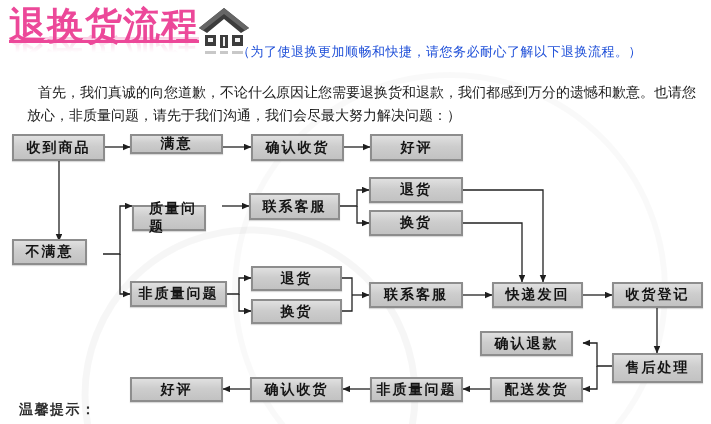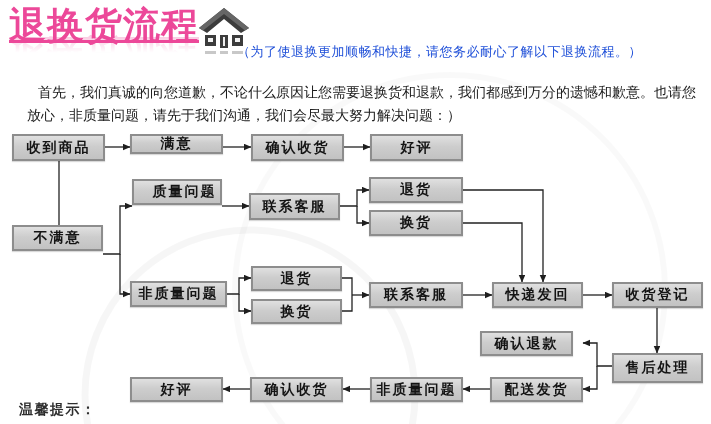--- a/index.html
+++ b/index.html
@@ -88,22 +88,22 @@
         <polyline points="370,389 343,389" fill="none" stroke="#222222" stroke-width="1.3" marker-end="url(#arrowhead)"></polyline>
         <polyline points="250,389 223,389" fill="none" stroke="#222222" stroke-width="1.3" marker-end="url(#arrowhead)"></polyline>
       </g>
   </svg>
 
   <div id="node-layer">
       <div class="flow-node" style="left: 12px; top: 134px; width: 93px; height: 27px;">收到商品</div>
       <div class="flow-node" style="left: 130px; top: 134px; width: 93px; height: 20px;">满意</div>
       <div class="flow-node" style="left: 251px; top: 134px; width: 93px; height: 27px;">确认收货</div>
       <div class="flow-node" style="left: 370px; top: 134px; width: 93px; height: 27px;">好评</div>
-      <div class="flow-node" style="left: 12px; top: 225px; width: 91px; height: 26px;">不满意</div>
-      <div class="flow-node" style="left: 132px; top: 179px; width: 90px; height: 26px; padding-left: 15px;">质量问题</div>
+      <div class="flow-node" style="left: 12px; top: 239px; width: 75px; height: 26px;">不满意</div>
+      <div class="flow-node" style="left: 132px; top: 205px; width: 74px; height: 26px; padding-left: 15px;">质量问题</div>
       <div class="flow-node" style="left: 249px; top: 193px; width: 91px; height: 27px;">联系客服</div>
       <div class="flow-node" style="left: 369px; top: 177px; width: 94px; height: 26px;">退货</div>
       <div class="flow-node" style="left: 369px; top: 210px; width: 94px; height: 26px;">换货</div>
       <div class="flow-node" style="left: 130px; top: 281px; width: 97px; height: 26px;">非质量问题</div>
       <div class="flow-node" style="left: 251px; top: 266px; width: 91px; height: 25px;">退货</div>
       <div class="flow-node" style="left: 251px; top: 299px; width: 91px; height: 25px;">换货</div>
       <div class="flow-node" style="left: 369px; top: 282px; width: 94px; height: 26px;">联系客服</div>
       <div class="flow-node" style="left: 492px; top: 282px; width: 91px; height: 26px;">快递发回</div>
       <div class="flow-node" style="left: 612px; top: 282px; width: 91px; height: 26px;">收货登记</div>
       <div class="flow-node" style="left: 612px; top: 353px; width: 91px; height: 30px;">售后处理</div>

